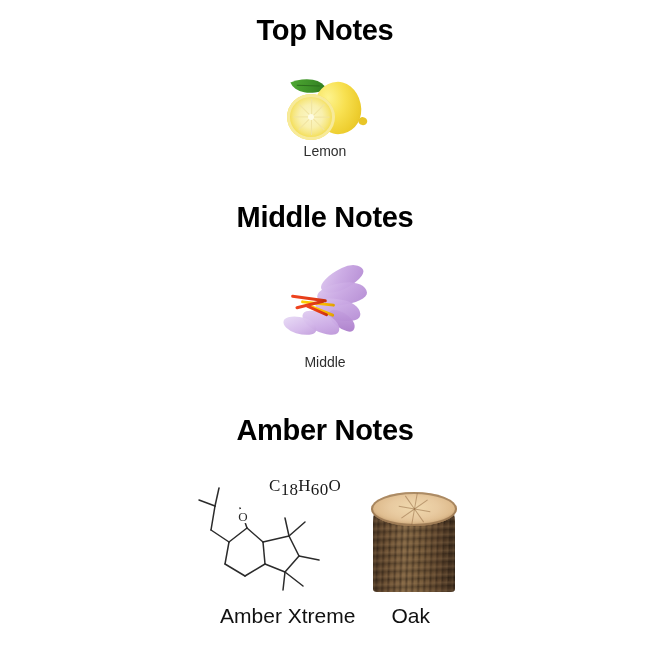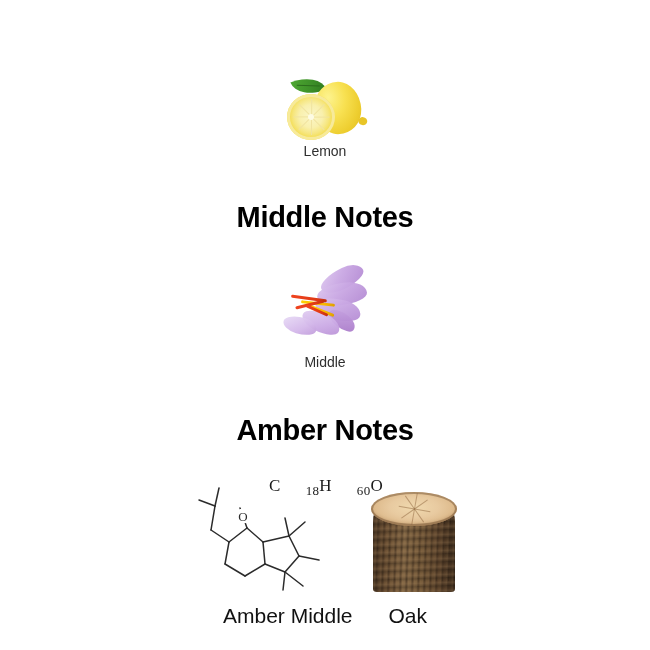--- a/index.html
+++ b/index.html
@@ -163,21 +163,21 @@
   .chem-wrap { position: relative; width: 160px; height: 120px; }
   .chem-formula {
     position: absolute;
     left: 76px; top: 4px;
     font-size: 17px;
     color: #1a1a1a;
     font-family: "Liberation Serif", serif;
     letter-spacing: 0.3px;
     white-space: nowrap;
   }
-  .chem-formula sub { font-size: 13px; margin-left: 25px; }
+  .chem-formula sub { font-size: 17px; }
   .chem-svg { position:absolute; left:0; top:0; }
 
   
   .oak-art { position: relative; width: 86px; height: 110px; }
   .log-body {
     position:absolute; left:2px; top:26px;
     width:82px; height:84px;
     background:
       repeating-linear-gradient(92deg, rgba(60,42,28,0.55) 0px, rgba(60,42,28,0.0) 2px, rgba(120,92,62,0.30) 4px, rgba(40,28,18,0.45) 6px),
       linear-gradient(90deg, #4b3724 0%, #6d5134 16%, #8a6d49 38%, #7a5e3c 58%, #60462d 80%, #3d2c1c 100%);
@@ -218,20 +218,21 @@
     display:flex; justify-content:center; align-items:flex-start;
     gap: 36px;
   }
   .base-labels .note-label { font-size: 21px; color:#111111; }
 </style>
 </head>
 <body>
 
 <div class="page">
 
+  <div class="section-heading sec-top">Top Notes</div>
 
   <div class="fig-top">
     <div class="note-item">
       <div class="note-figure">
         <div class="lemon-art">
           <div class="lemon-leaf"></div>
           <div class="lemon-whole"></div>
           <div class="lemon-half">
             <div class="seg" style="transform:rotate(0deg)"></div>
             <div class="seg" style="transform:rotate(45deg)"></div>
@@ -339,17 +340,17 @@
             <div class="crack" style="transform:rotate(325deg)"></div>
           </div>
           <div class="log-rim"></div>
         </div>
       </div>
 
     </div>
   </div>
 
   <div class="base-labels">
-    <div class="note-label">Amber Middle</div>
+    <div class="note-label">Amber Xtreme</div>
     <div class="note-label">Oak</div>
   </div>
 
 </div>
 
 </body></html>

